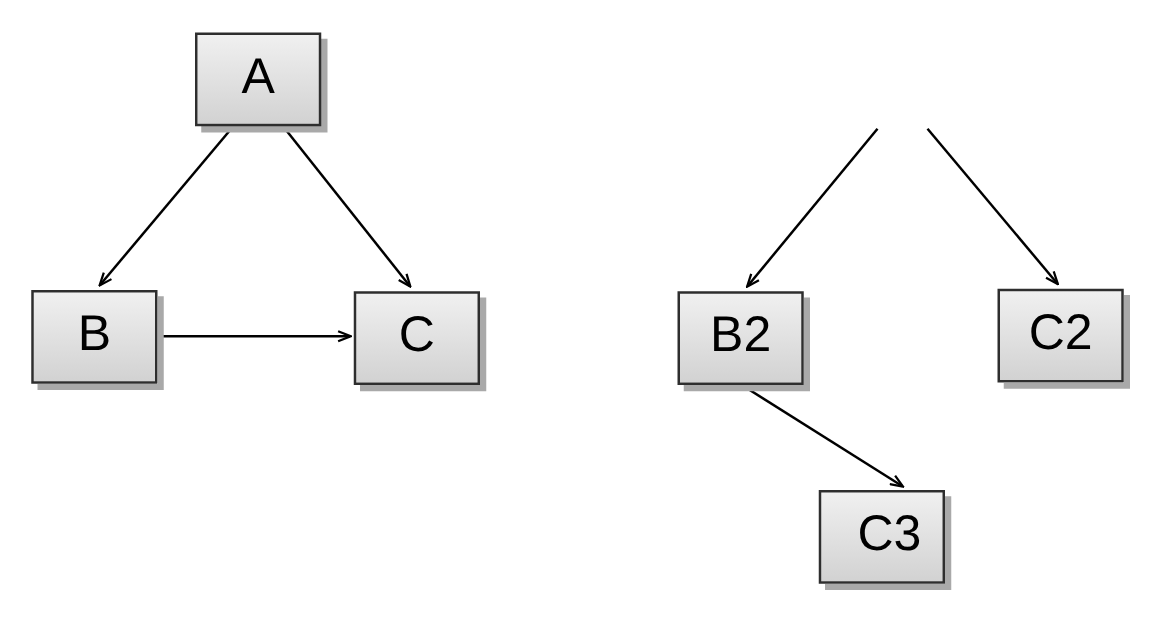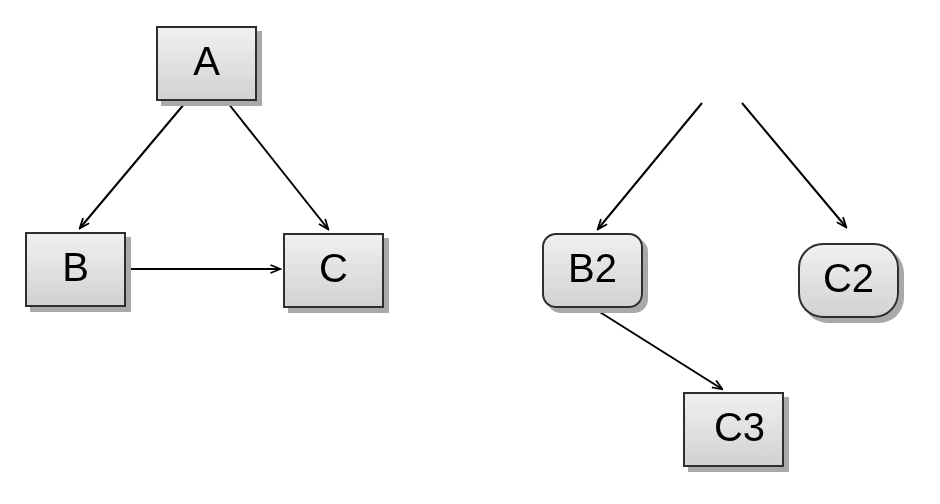--- a/index.html
+++ b/index.html
@@ -38,23 +38,23 @@
     font-size: 40px;
     line-height: 1;
     color: #000000;
     transform: translateY(-3px);
     letter-spacing: 0px;
   }
   .node-A  { left: 156px; top:  26px; }
   .node-B  { left:  25px; top: 232px; }
   .node-C  { left: 283px; top: 233px; }
   .node-A2 { left: 669px; top:  25px; }
-  .node-B2 { left: 542px; top: 233px; border-radius: 14px; }
-  .node-C2 { left: 798px; top: 243px; border-radius: 25px; }
-  .node-C3 { left: 683px; top: 392px; padding-left: 12px; }
+  .node-B2 { left: 542px; top: 233px; }
+  .node-C2 { left: 798px; top: 231px; }
+  .node-C3 { left: 655px; top: 392px; padding-left: 12px; }
   .edge {
     stroke: #000000;
     stroke-width: 2;
     fill: none;
   }
 </style>
 </head>
 <body>
 
 <div id="canvas">

